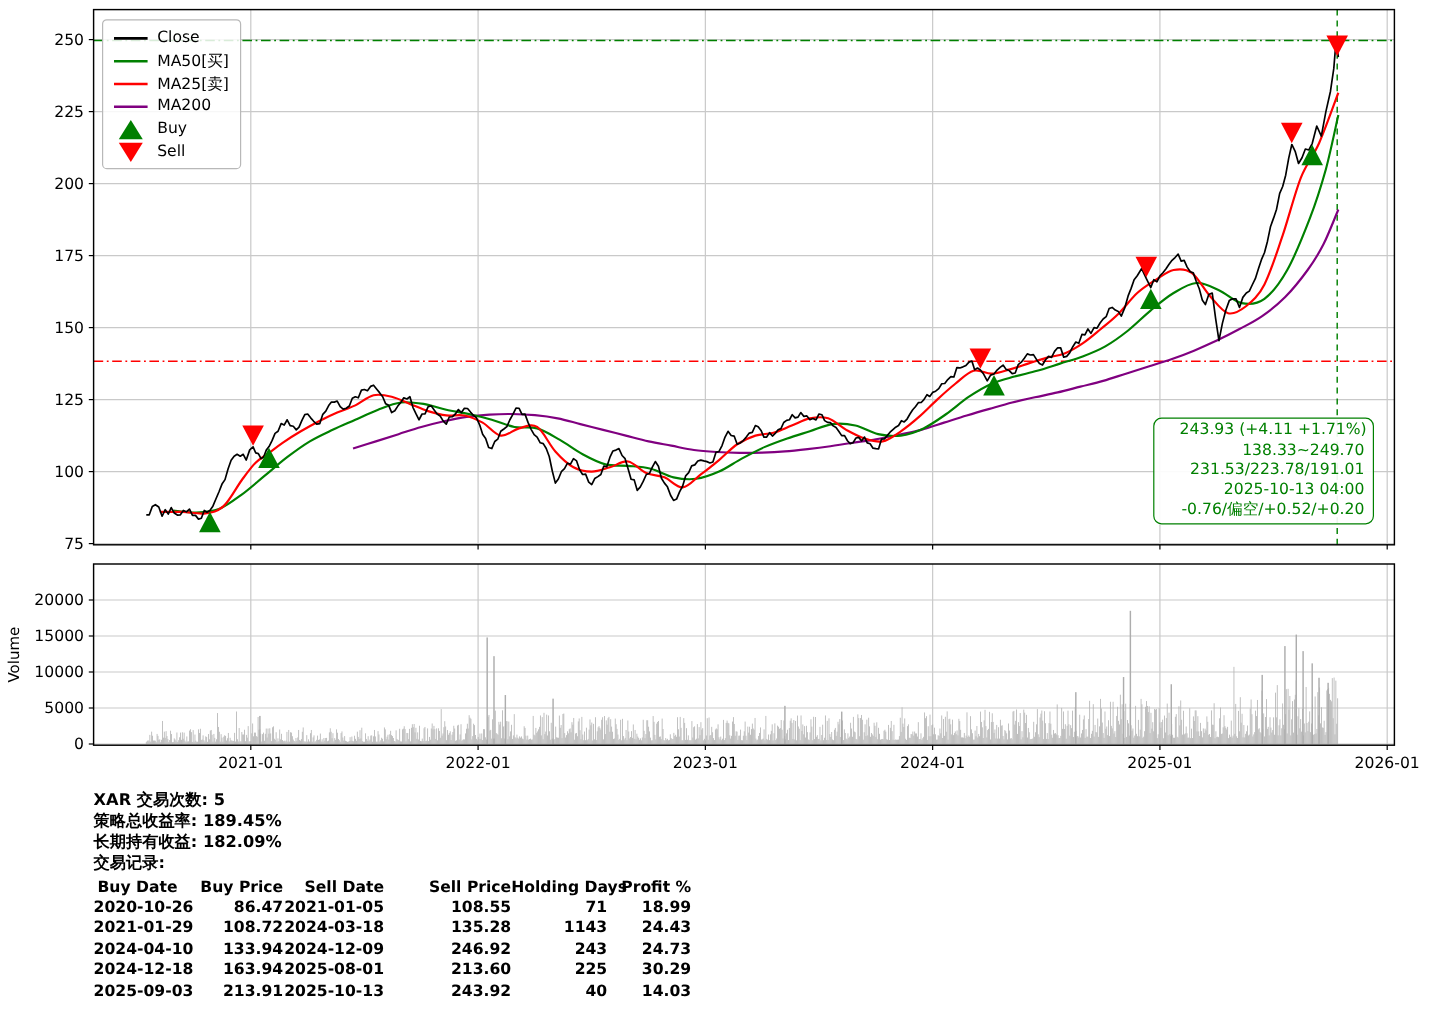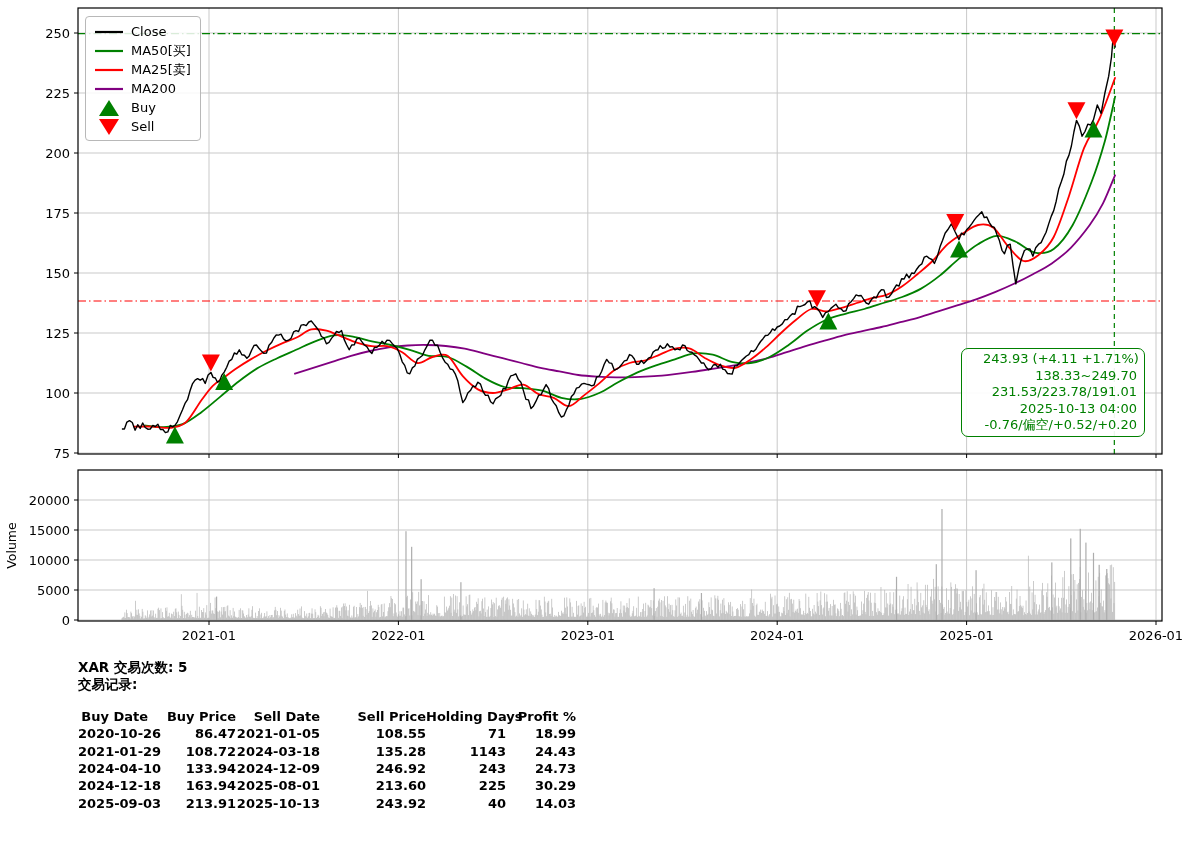--- a/index.html
+++ b/index.html
@@ -12,21 +12,21 @@
   .legend-row .swatch{width:30px;height:18px;margin-right:7px;flex:0 0 30px;}
   .legend-row .lab{font-size:13px;color:#000;white-space:nowrap;}
   .info-box{position:absolute;left:961px;top:348px;width:184px;box-sizing:border-box;
             border:1.5px solid #008000;border-radius:7px;background:rgba(255,255,255,0.92);
             padding:2px 7px 2px 21px;text-align:right;z-index:3;}
   .info-box div{font-size:13px;line-height:16.6px;color:#008000;white-space:nowrap;}
   .stats{position:absolute;left:78px;top:659px;color:#000;font-weight:bold;}
   .stats .sline{font-size:13.5px;line-height:17.4px;white-space:pre;}
   .trade-grid{display:grid;grid-template-columns:70px 88px 84px 106px 80px 70px;}
   .trade-grid span{font-size:13px;line-height:17.4px;text-align:right;white-space:pre;}
-  .thead{margin-top:14px;}
+  .thead{margin-top:2px;}
 </style>
 </head>
 <body>
 
 <div class="figure">
 
   <svg id="chart-svg" width="1191" height="652" viewBox="0 0 1191 652" style="position:absolute;left:0;top:0;z-index:1;">
       <defs>
         <clipPath id="mainclip">
           <rect x="78" y="8" width="1084" height="446"></rect>
@@ -1505,20 +1505,22 @@
   <div class="info-box">
     <div>243.93 (+4.11 +1.71%)</div>
     <div>138.33~249.70</div>
     <div>231.53/223.78/191.01</div>
     <div>2025-10-13 04:00</div>
     <div>-0.76/偏空/+0.52/+0.20</div>
   </div>
 
   <div class="stats">
     <div class="sline">XAR 交易次数: 5</div>
+    <div class="sline">策略总收益率: 189.45%</div>
+    <div class="sline">长期持有收益: 182.09%</div>
     <div class="sline">交易记录:</div>
     <div class="trade-grid thead">
       <span>Buy Date</span>
       <span>Buy Price</span>
       <span>Sell Date</span>
       <span>Sell Price</span>
       <span>Holding Days</span>
       <span>Profit %</span>
     </div>
     <div id="trade-rows">

